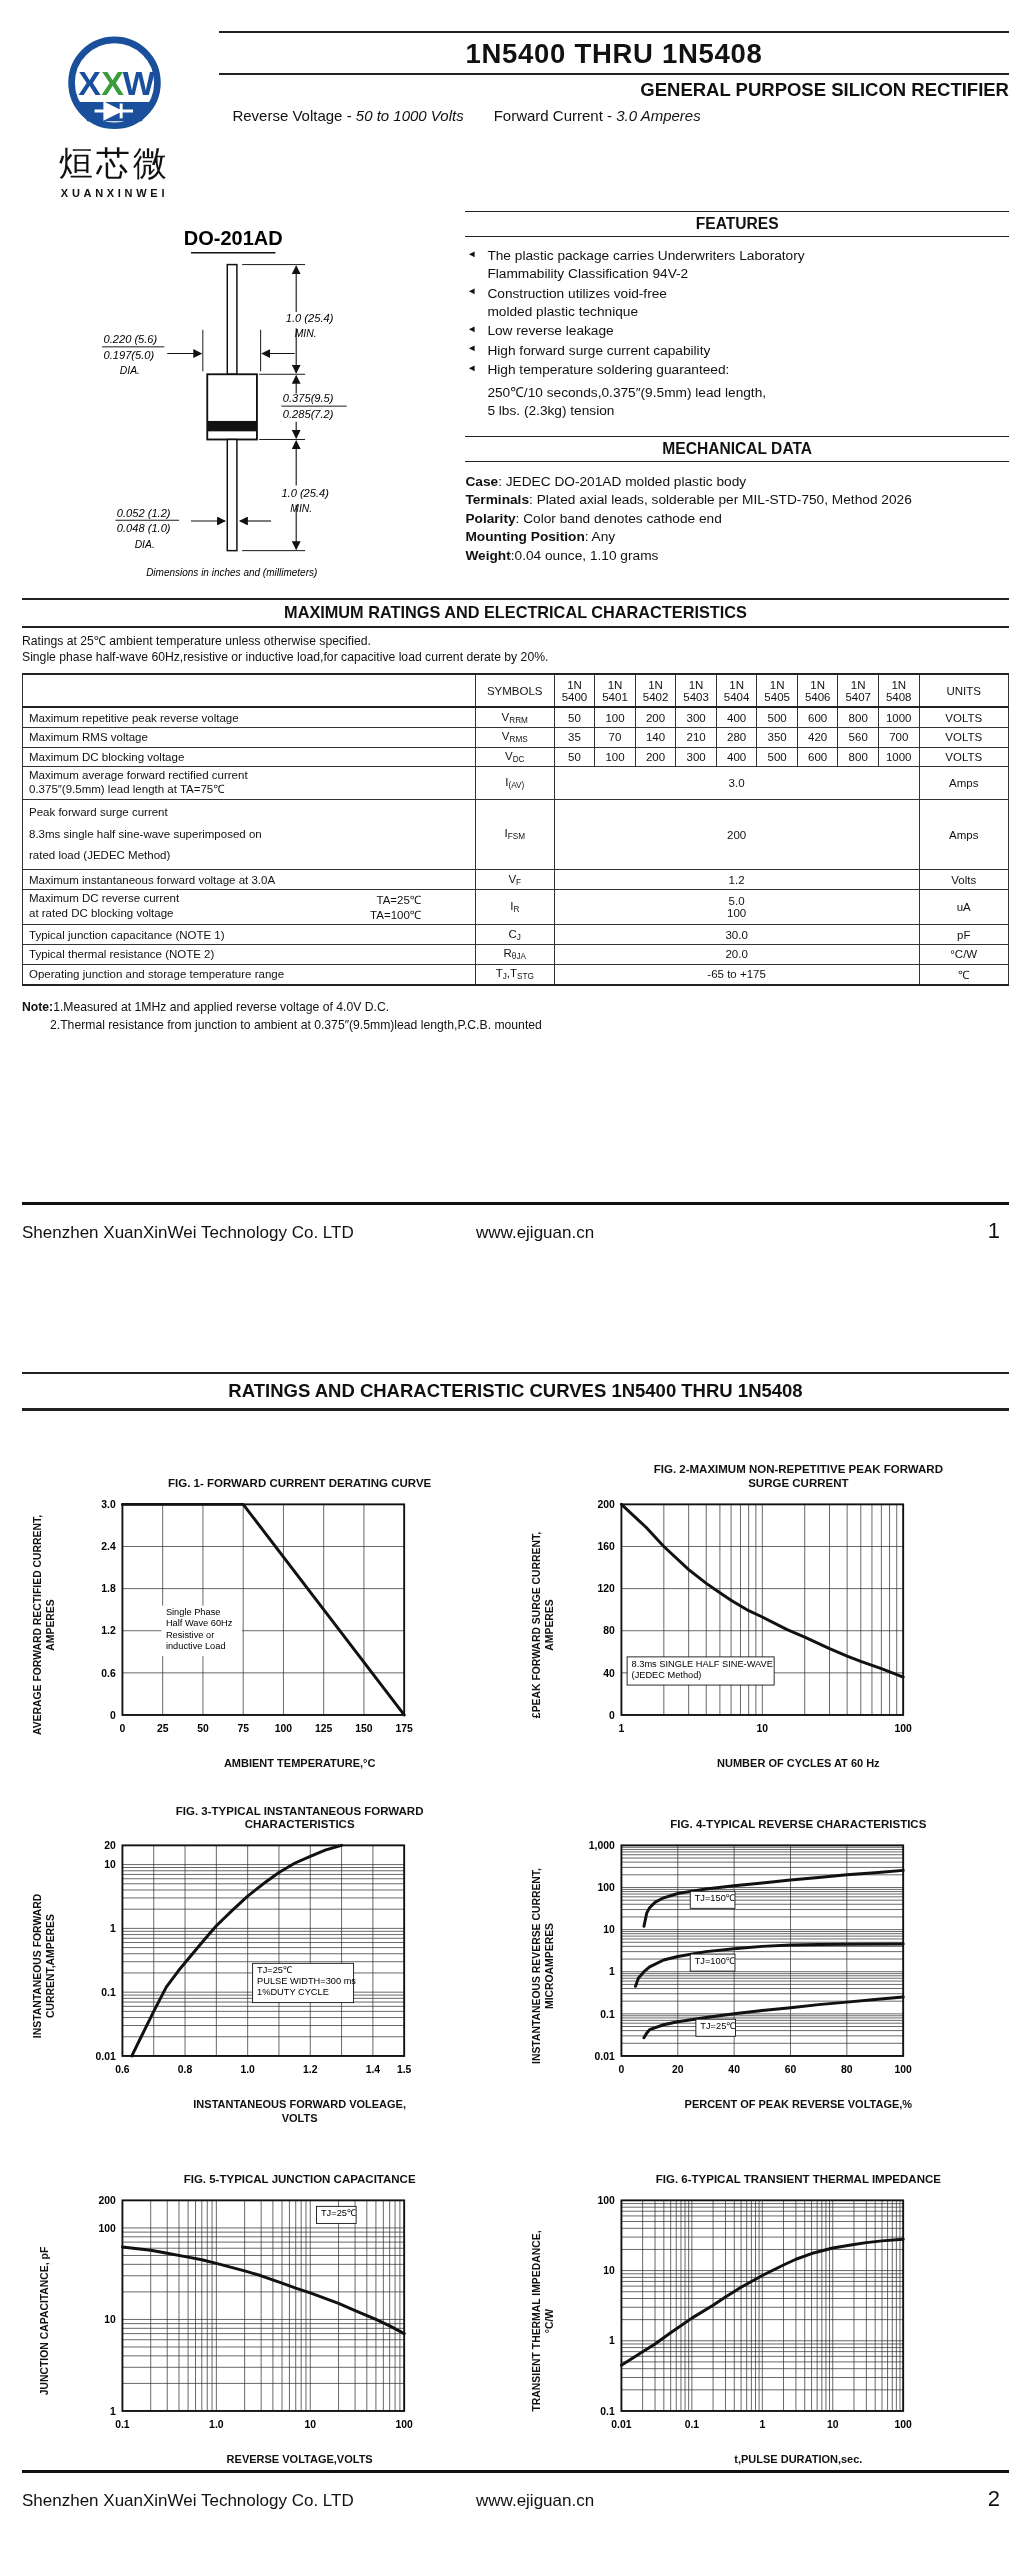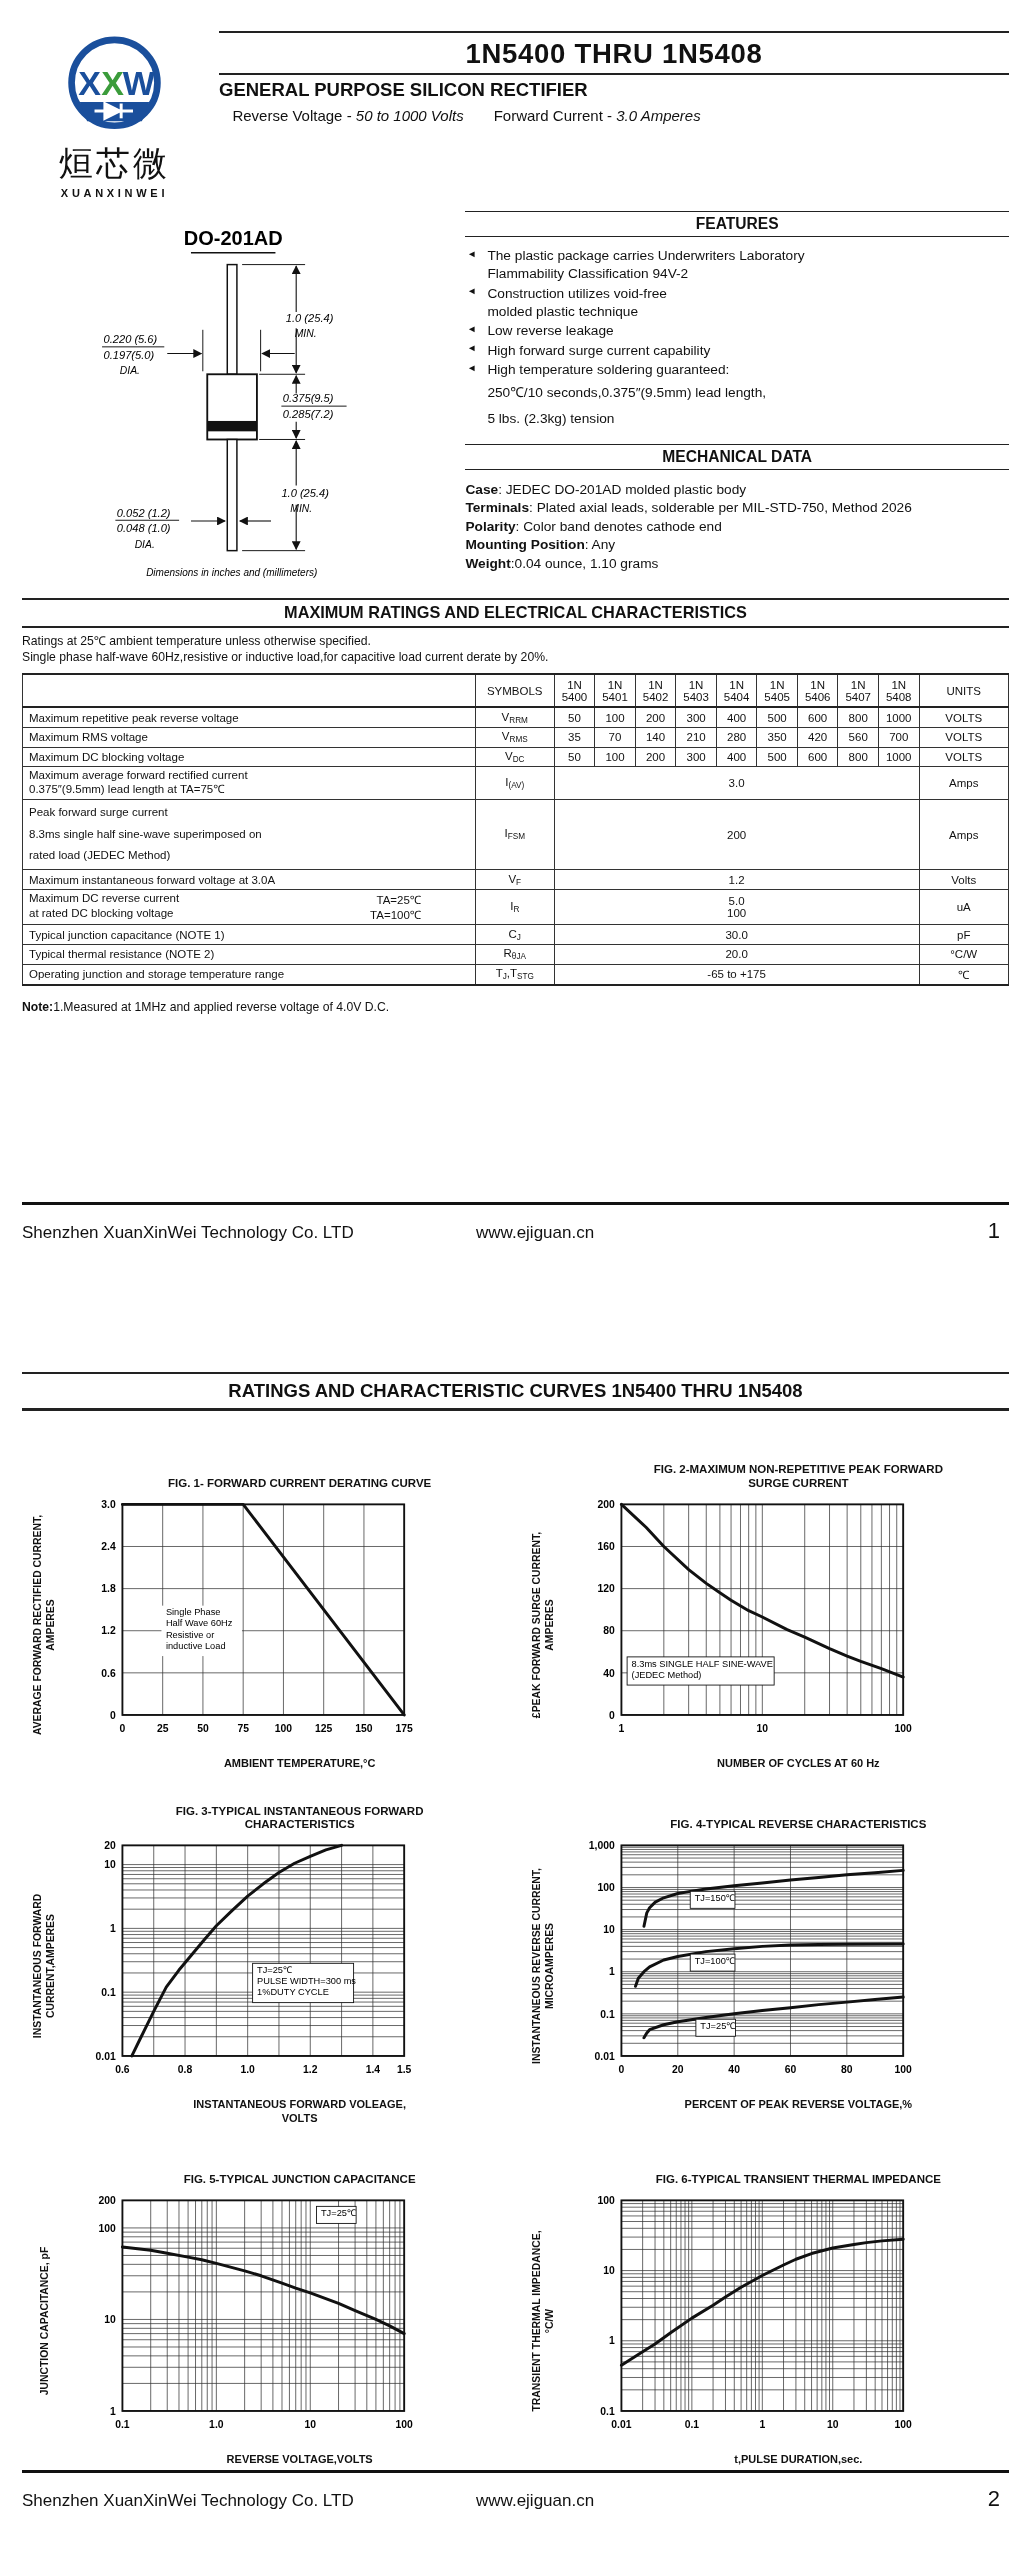--- a/index.html
+++ b/index.html
@@ -9,21 +9,21 @@
   #page2 { height:1263px; padding:59px 22px 0 22px; }
 
   
   .hdr { display:flex; }
   .logo-col { width:185px; text-align:center; flex:none; }
   .logo-cn { font-size:34px; font-weight:normal; letter-spacing:3px; margin-top:-4.5px; }
   .logo-en { font-size:11px; font-weight:bold; letter-spacing:3.7px; }
   .title-col { flex:1; padding-left:12px; }
   .rule { border-top:2.2px solid #222; }
   .doc-title { text-align:center; font-size:27.5px; font-weight:bold; padding:4.5px 0 3px; letter-spacing:0.7px;}
-  .doc-sub { text-align:left; font-size:18.5px; font-weight:bold; padding-top:4.5px; }
+  .doc-sub { text-align:right; font-size:18.5px; font-weight:bold; padding-top:4.5px; }
   .tagline { font-size:15px; padding:6px 0 0 13.4px; }
   .tagline i { font-style:italic; }
   .tag-gap { display:inline-block; width:30px; }
 
   
   .cols { display:flex; margin-top:12px; }
   .col-left { width:430px; flex:none; }
   .col-right { flex:1; padding-left:13.4px; }
 
   .sec-head { text-align:center; font-weight:bold; font-size:15.6px; padding:3px 0;
@@ -170,21 +170,21 @@
       <div class="sec-head">FEATURES</div>
       <div class="feat-list">
         <div class="feat-item"><span class="blt">◄</span><span style="white-space:pre-line">The plastic package carries Underwriters Laboratory
 Flammability Classification 94V-2</span></div>
         <div class="feat-item"><span class="blt">◄</span><span style="white-space:pre-line">Construction utilizes void-free
 molded plastic technique</span></div>
         <div class="feat-item"><span class="blt">◄</span><span>Low reverse leakage</span></div>
         <div class="feat-item"><span class="blt">◄</span><span>High forward surge current capability</span></div>
         <div class="feat-item"><span class="blt">◄</span><span>High temperature soldering guaranteed:</span></div>
         <div class="feat-cont">250℃/10 seconds,0.375″(9.5mm) lead length,</div>
-        <div class="feat-cont" style="margin-top:8px">5 lbs. (2.3kg) tension</div>
+        <div class="feat-cont" style="margin-top:0">5 lbs. (2.3kg) tension</div>
       </div>
 
       <div class="sec-head" style="margin-top:16.3px">MECHANICAL DATA</div>
       <div class="mech">
         <div><b>Case</b><span>: JEDEC DO-201AD molded plastic body</span></div>
         <div><b>Terminals</b><span>: Plated axial leads, solderable per MIL-STD-750, Method 2026</span></div>
         <div><b>Polarity</b><span>: Color band denotes cathode end</span></div>
         <div><b>Mounting Position</b><span>: Any</span></div>
         <div><b>Weight</b><span>:0.04 ounce, 1.10 grams</span></div>
       </div>
@@ -328,20 +328,21 @@
       <td class="param">Operating junction and storage temperature range</td>
       <td class="sym"><span>T</span><sub>J</sub><span>,T</span><sub>STG</sub></td>
       <td colspan="9">-65 to +175</td>
       <td>℃</td>
     </tr>
   </tbody>
     </table>
 
   <div class="notes">
     <div><b>Note:</b><span>1.Measured at 1MHz and applied reverse voltage of 4.0V D.C.</span></div>
+    <div class="n2">2.Thermal resistance from junction to ambient  at 0.375″(9.5mm)lead length,P.C.B. mounted</div>
   </div>
 
   <div class="footer">
     <div class="frule"></div>
     <div class="foot-row">
       <div class="foot-co">Shenzhen XuanXinWei Technology Co. LTD</div>
       <div class="foot-site">www.ejiguan.cn</div>
       <div class="foot-pg">1</div>
     </div>
   </div>

